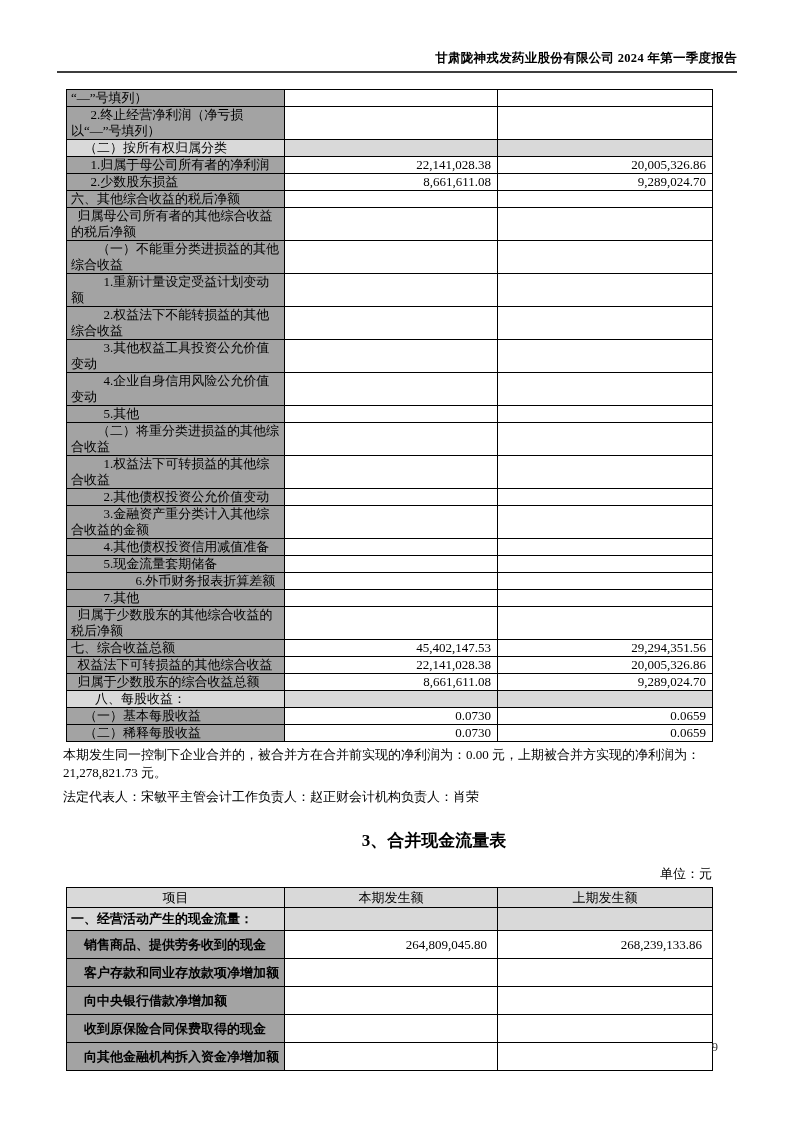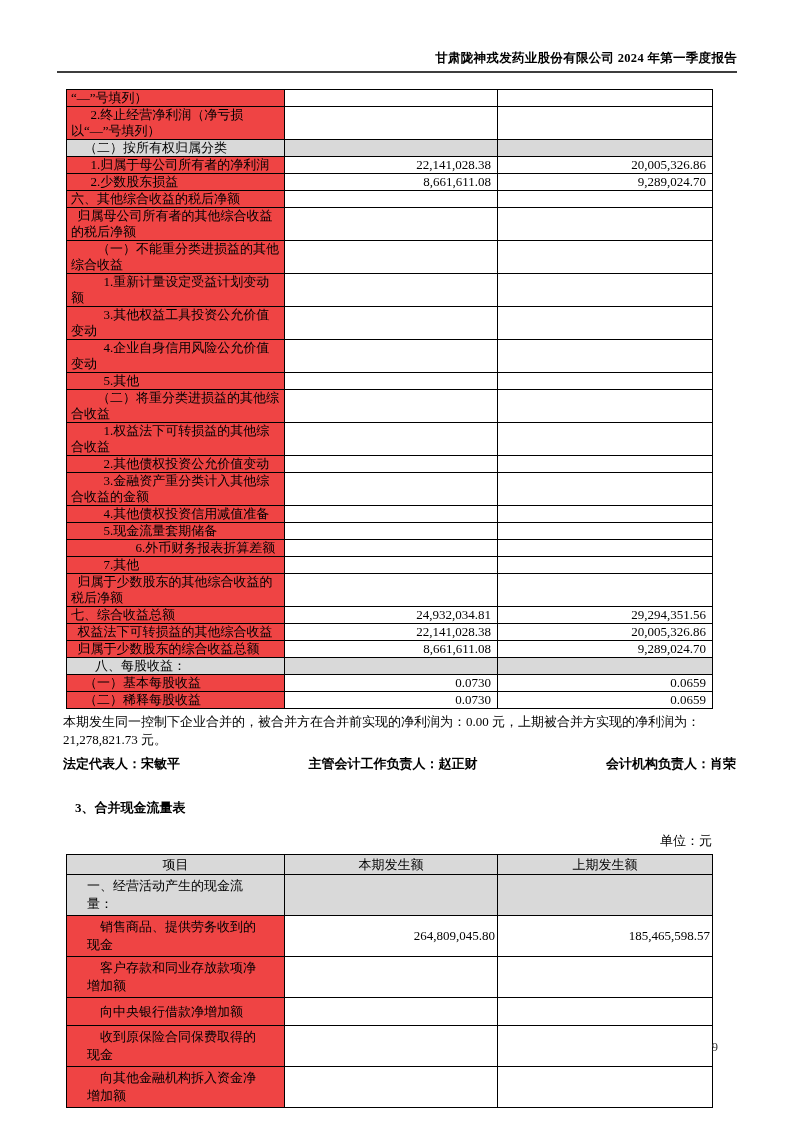--- a/index.html
+++ b/index.html
@@ -29,21 +29,21 @@
     width:646px;
     font-size:13px;
   }
   .fin-table td,.fin-table th{
     border:1px solid #000;
     vertical-align:middle;
     overflow:hidden;
     word-break:break-all;
   }
   .fin-table td.lbl{
-    background:#ef4444;
+    background:#a3a3a3;
     padding:0 4px;
     line-height:16px;
     text-align:left;
   }
   .fin-table td.num{
     background:#ffffff;
     text-align:right;
     padding:0 6px;
     line-height:16px;
   }
@@ -53,50 +53,50 @@
 
   .note{
     margin:4px 56px 0 63px;
     font-size:13px;
     line-height:17px;
   }
   .note.second{margin-top:1px;}
 
   .signatures{
     display:flex;
-    justify-content:space-between;
+    justify-content:flex-start;
     margin:7px 57px 0 63px;
     font-size:13px;
     line-height:17px;
-    font-weight:bold;
   }
 
   .cashflow-heading{
     margin:27px 0 0 75px;
-    font-size:13px;
+    font-size:17px;
     font-weight:bold;
     line-height:18px;
+    text-align:center;
   }
   .unit-label{
     text-align:right;
     margin:16px 81px 5px 0;
     font-size:13px;
     line-height:16px;
   }
 
   .cashflow{margin-top:3px;}
   .cashflow th{
     background:#d9d9d9;
     font-weight:normal;
     text-align:center;
     padding:1px 4px;
     line-height:17px;
   }
-  .cashflow td.lbl{padding:2px 20px;line-height:18px;}
-  .cashflow td.num{padding:2px 2px;line-height:18px;}
+  .cashflow td.lbl{padding:2px 4px;line-height:18px;font-weight:bold;}
+  .cashflow td.num{padding:2px 10px;line-height:18px;}
   .cashflow tr.tall td{height:23px;}
 
   .page-number{
     position:absolute;
     top:1040px;
     right:75px;
     font-size:12.5px;
     color:#333;
   }
 </style>
@@ -156,20 +156,25 @@
           <td class="lbl" style="text-indent: 2em;">（一）不能重分类进损益的其他综合收益</td>
           <td class="num"></td>
           <td class="num"></td>
         </tr>
         <tr>
           <td class="lbl" style="text-indent: 2.5em;">1.重新计量设定受益计划变动额</td>
           <td class="num"></td>
           <td class="num"></td>
         </tr>
         <tr>
+          <td class="lbl" style="text-indent: 2.5em;">2.权益法下不能转损益的其他综合收益</td>
+          <td class="num"></td>
+          <td class="num"></td>
+        </tr>
+        <tr>
           <td class="lbl" style="text-indent: 2.5em;">3.其他权益工具投资公允价值变动</td>
           <td class="num"></td>
           <td class="num"></td>
         </tr>
         <tr>
           <td class="lbl" style="text-indent: 2.5em;">4.企业自身信用风险公允价值变动</td>
           <td class="num"></td>
           <td class="num"></td>
         </tr>
         <tr>
@@ -217,21 +222,21 @@
           <td class="num"></td>
           <td class="num"></td>
         </tr>
         <tr>
           <td class="lbl" style="text-indent: 0.5em;">归属于少数股东的其他综合收益的税后净额</td>
           <td class="num"></td>
           <td class="num"></td>
         </tr>
         <tr>
           <td class="lbl" style="text-indent: 0em;">七、综合收益总额</td>
-          <td class="num">24,932,034.81</td>
+          <td class="num">45,402,147.53</td>
           <td class="num">29,294,351.56</td>
         </tr>
         <tr>
           <td class="lbl" style="text-indent: 0.5em;">权益法下可转损益的其他综合收益</td>
           <td class="num">22,141,028.38</td>
           <td class="num">20,005,326.86</td>
         </tr>
         <tr>
           <td class="lbl" style="text-indent: 0.5em;">归属于少数股东的综合收益总额</td>
           <td class="num">8,661,611.08</td>
@@ -283,21 +288,21 @@
     </thead>
     <tbody id="cashflow-body">
         <tr class="shade-full">
           <td class="lbl" style="text-indent: 0em;">一、经营活动产生的现金流量：</td>
           <td class="num"></td>
           <td class="num"></td>
         </tr>
         <tr class="tall">
           <td class="lbl" style="text-indent: 1em;">销售商品、提供劳务收到的现金</td>
           <td class="num">264,809,045.80</td>
-          <td class="num">185,465,598.57</td>
+          <td class="num">268,239,133.86</td>
         </tr>
         <tr class="tall">
           <td class="lbl" style="text-indent: 1em;">客户存款和同业存放款项净增加额</td>
           <td class="num"></td>
           <td class="num"></td>
         </tr>
         <tr class="tall">
           <td class="lbl" style="text-indent: 1em;">向中央银行借款净增加额</td>
           <td class="num"></td>
           <td class="num"></td>

